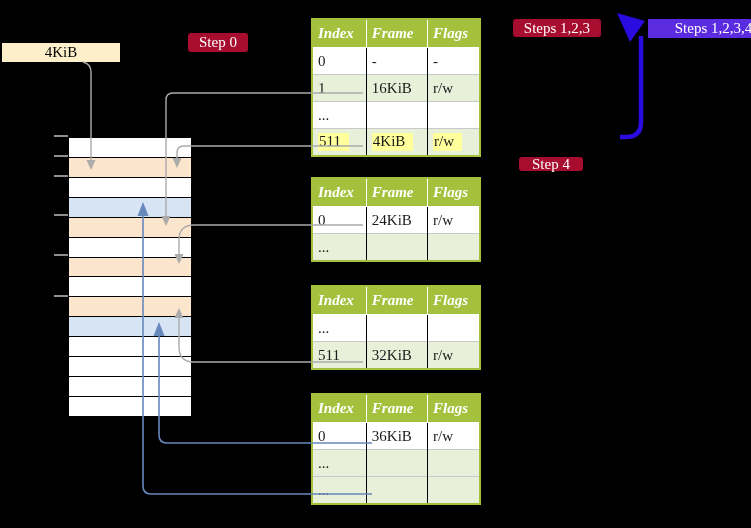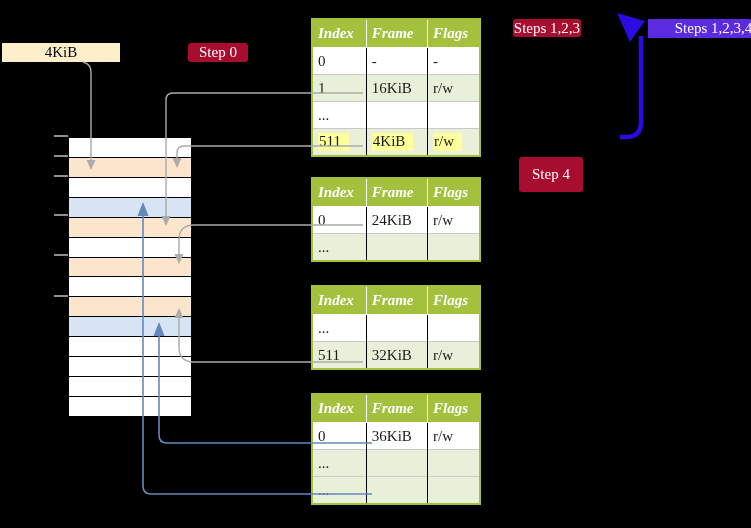--- a/index.html
+++ b/index.html
@@ -58,24 +58,24 @@
       <div class="m-row free"></div>
     </div>
   <div class="tick" style="top:135px"></div>
   <div class="tick" style="top:155px"></div>
   <div class="tick" style="top:175px"></div>
   <div class="tick" style="top:214px"></div>
   <div class="tick" style="top:254px"></div>
   <div class="tick" style="top:295px"></div>
 
   <div class="lbl cream" style="left:2px;top:43px;width:118px;height:19px;">4KiB</div>
-  <div class="lbl red" style="left:188px;top:43px;width:60px;height:19px;">Step 0</div>
-  <div class="lbl red" style="left:513px;top:19px;width:68px;height:18px;">Steps 1,2,3</div>
+  <div class="lbl red" style="left:188px;top:33px;width:60px;height:19px;">Step 0</div>
+  <div class="lbl red" style="left:513px;top:19px;width:88px;height:18px;">Steps 1,2,3</div>
   <div class="lbl blue" style="left:648px;top:19px;width:103px;height:19px;">Steps 1,2,3,4</div>
-  <div class="lbl red" style="left:519px;top:157px;width:64px;height:35px;">Step 4</div>
+  <div class="lbl red" style="left:519px;top:157px;width:64px;height:14px;">Step 4</div>
 
   <table class="pt" style="top:18px;">
     <colgroup>
         <col class="c-index">
         <col class="c-frame">
         <col class="c-flags">
       </colgroup>
     <thead>
         <tr>
       <th>Index</th>

